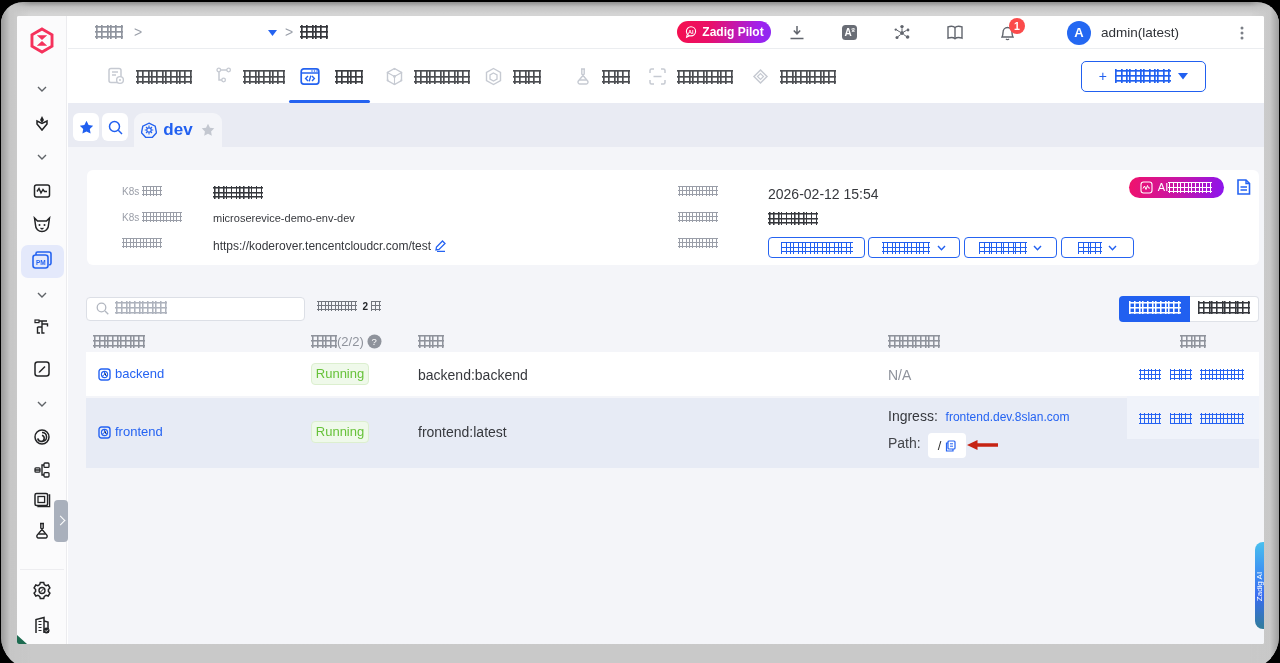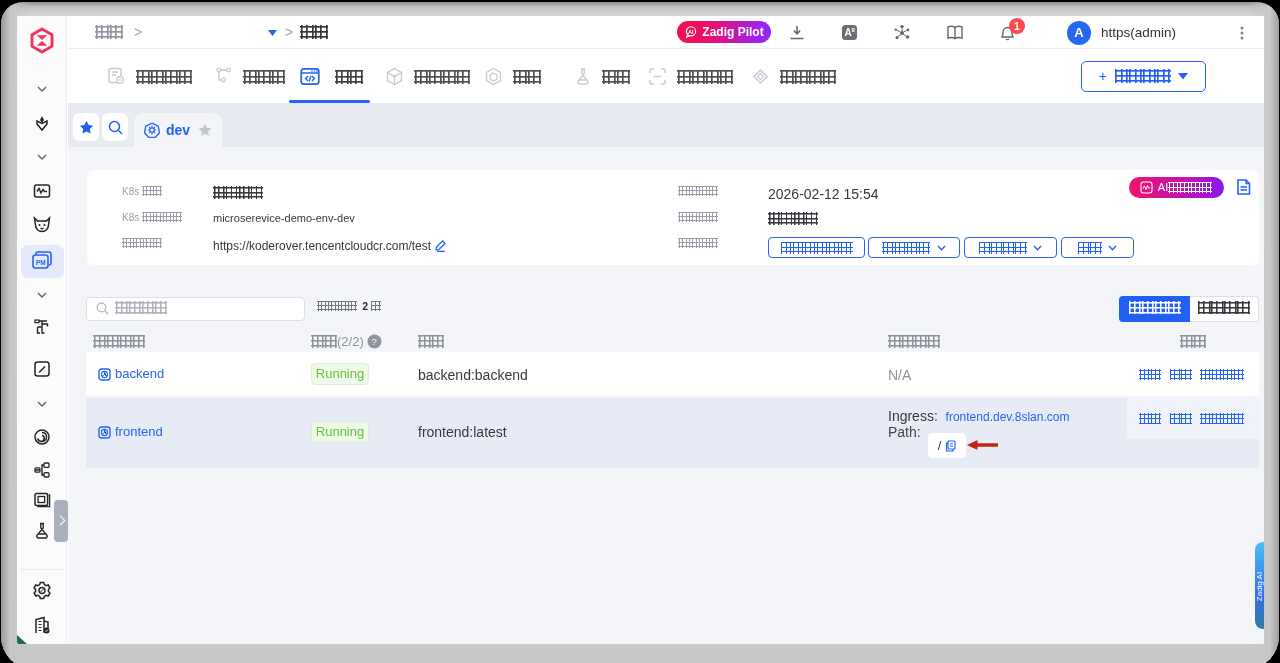--- a/index.html
+++ b/index.html
@@ -31,21 +31,21 @@
 .badge{position:absolute;left:941px;top:2px;width:16px;height:16px;border-radius:50%;background:#fb4b4b;color:#fff;font-size:10.5px;font-weight:bold;text-align:center;line-height:16px;z-index:3}
 
 .tabbar{position:absolute;left:51px;top:34px;width:1196px;height:53px;background:#fff}
 .tb{position:absolute;top:0;height:53px;display:flex;align-items:center;font-size:14px;color:#4c4e52}
 .tb svg{margin-right:10px}
 .uline{position:absolute;left:221px;top:50px;width:81px;height:3px;background:#2563f0;border-radius:2px}
 .newenv{position:absolute;left:1013px;top:11px;width:125px;height:31px;border:1px solid #2160f0;border-radius:5px;color:#2160f0;font-size:14px;line-height:29px;text-align:center}
 
 .strip{position:absolute;left:51px;top:87px;width:1196px;height:44px;background:#e9ebf3}
 .sqbtn{position:absolute;top:10px;width:26px;height:28px;background:#fff;border-radius:6px;display:flex;align-items:center;justify-content:center}
-.devtab{position:absolute;left:66px;top:9.5px;width:88px;height:34.5px;background:#f4f5f9;border-radius:9px 9px 0 0;display:flex;align-items:center;justify-content:center;font-size:14px;font-weight:bold;color:#2160f0}
+.devtab{position:absolute;left:66px;top:9.5px;width:88px;height:34.5px;background:#f4f5f9;border-radius:9px 9px 0 0;display:flex;align-items:center;justify-content:center;font-size:17px;font-weight:bold;color:#2160f0}
 
 .content{position:absolute;left:51px;top:131px;width:1196px;height:497px;background:#f4f5f9}
 .card{position:absolute;left:19px;top:23px;width:1171.5px;height:95px;background:#fff;border-radius:6px}
 .lbl{position:absolute;font-size:10px;color:#9a9ea8;white-space:nowrap}
 .val{position:absolute;font-size:14px;color:#36383d;white-space:nowrap}
 .obtn{position:absolute;top:90px;height:21px;border:1px solid #2664f1;border-radius:4px;color:#2160f0;font-size:12px;display:flex;align-items:center;justify-content:center;white-space:nowrap}
 .aipill{position:absolute;left:1060.5px;top:29.5px;width:95px;height:21.5px;border-radius:11px;background:linear-gradient(100deg,#f1126a 0,#c415ab 55%,#8a15f0 100%);color:#fff;font-size:11px;display:flex;align-items:center;justify-content:center}
 
 .search{position:absolute;left:18px;top:149.5px;width:219px;height:24px;background:#fff;border:1px solid #dcdfe6;border-radius:4px;font-size:13px;color:#aeb3bd;line-height:22px}
 .toggle{position:absolute;left:1051px;top:148.5px;height:26px;display:flex;font-size:13px;font-weight:bold}
@@ -194,21 +194,21 @@
         </svg>
       </div>
     <div class="hic" style="left:930px;width:19px">
         <svg width="17" height="17" viewBox="0 0 17 17">
           <path d="M3 13 C3.8 11.5 4 10.5 4 8.5 C4 5.5 6 3.5 8.5 3.5 C11 3.5 13 5.5 13 8.5 C13 10.5 13.2 11.5 14 13 Z" fill="none" stroke="#61656d" stroke-width="1.4"></path>
           <path d="M7 15 C7.8 15.8 9.2 15.8 10 15" fill="none" stroke="#61656d" stroke-width="1.4"></path>
         </svg>
       </div>
     <div class="badge">1</div>
     <div class="avatar">A</div>
-    <div class="crumb" style="left:1033px;color:#2f3237;font-size:13.5px">https(admin)</div>
+    <div class="crumb" style="left:1033px;color:#2f3237;font-size:13.5px">admin(latest)</div>
     <svg class="ab" style="left:1172px;top:10px" width="4" height="14" viewBox="0 0 4 14">
         <circle cx="2" cy="2" r="1.5" fill="#7b7f87"></circle>
         <circle cx="2" cy="7" r="1.5" fill="#7b7f87"></circle>
         <circle cx="2" cy="12" r="1.5" fill="#7b7f87"></circle>
       </svg>
   </div>
 
   <div class="tabbar">
     <div class="tb" style="left:39px">
         <svg width="19" height="19" viewBox="0 0 19 19">
@@ -402,21 +402,21 @@
       <div class="patch"></div>
       <svg class="ab" style="left:12px;top:28.5px" width="13" height="13" viewBox="0 0 13 13">
           <rect x="1" y="1" width="11" height="11" rx="2.4" fill="none" stroke="#2563f2" stroke-width="1.4"></rect>
           <circle cx="6.5" cy="6.5" r="3.1" fill="none" stroke="#2563f2" stroke-width="1.1"></circle>
           <path d="M6.5 3.4 V6.5 L9 8.4 M6.5 6.5 L4 8.4" stroke="#2563f2" stroke-width="1"></path>
         </svg>
       <div class="svcname" style="top:26px">frontend</div>
       <div class="chip" style="top:23.5px">Running</div>
       <div class="cell" style="left:332px;top:26px">frontend:latest</div>
       <div class="cell" style="left:802px;top:10px">Ingress:&nbsp; <span style="color:#2563f2;font-size:12px">frontend.dev.8slan.com</span></div>
-      <div class="cell" style="left:802px;top:26px;color:#44464b">Path:</div>
+      <div class="cell" style="left:802px;top:37px;color:#44464b">Path:</div>
       <div class="pathbox">/&nbsp;<svg width="11" height="12" viewBox="0 0 11 12">
             <rect x="3" y="1" width="7" height="8" rx="1" fill="none" stroke="#2563f2" stroke-width="1.2"></rect>
             <path d="M3 3 H1.5 V11 H8 V9" fill="none" stroke="#2563f2" stroke-width="1.2"></path>
             <path d="M5 3.8 H8 M5 6.2 H8" stroke="#2563f2" stroke-width="1"></path>
           </svg></div>
       <div class="acts" style="top:15.5px"><span><i class="z"></i><i class="z"></i></span><span><i class="z"></i><i class="z"></i></span><span><i class="z"></i><i class="z"></i><i class="z"></i><i class="z"></i></span></div>
       <svg class="ab" style="left:881px;top:41px" width="32" height="12" viewBox="0 0 32 12">
           <path d="M0 6 L10.5 1 V4.3 L31 4.3 V7.7 L10.5 7.7 V11 Z" fill="#c62313"></path>
         </svg>
     </div>

